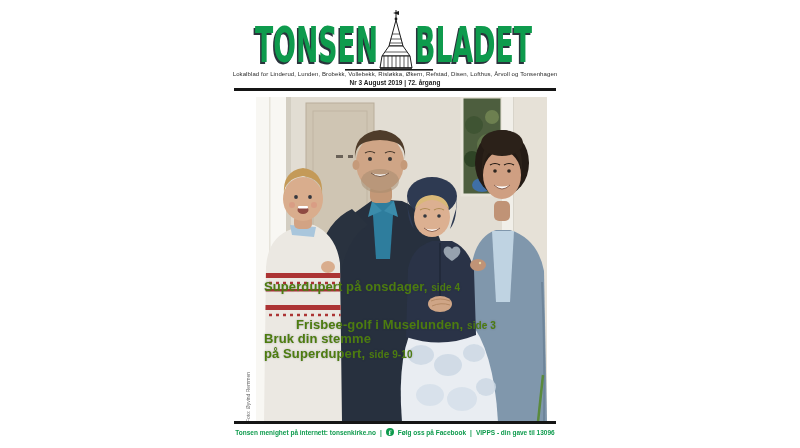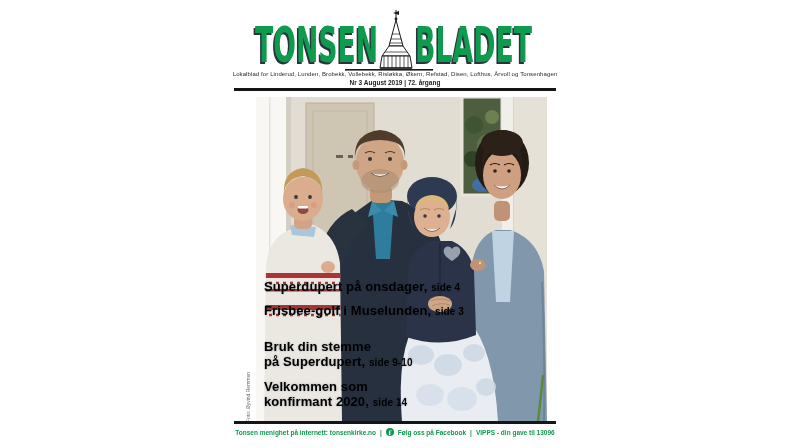--- a/index.html
+++ b/index.html
@@ -16,25 +16,25 @@
            font-size:6.5px;font-weight:bold;color:#222;}
   .rule{position:absolute;left:2px;width:322px;background:#151515;}
   .rule-top{top:80px;height:3px;}
   .rule-bottom{top:413px;height:3px;}
 
   
   .photo{position:absolute;left:24px;top:89px;width:291px;height:325px;overflow:hidden;}
   .photo svg{position:absolute;left:0;top:0;}
 
   
-  .headline{position:absolute;left:8px;color:#000000;font-weight:bold;
+  .headline{position:absolute;left:8px;color:#4d7c0f;font-weight:bold;
             font-size:13px;line-height:15px;letter-spacing:.1px;
             text-shadow:0 0 2px rgba(40,50,70,.35);white-space:nowrap;}
   .headline .ref{font-size:10px;}
-  .h1{top:182px;} .h2{top:206px;} .h3{top:242px;} .h4{top:282px;}
+  .h1{top:182px;} .h2{top:220px;margin-left:32px;} .h3{top:234px;} .h4{top:282px;}
 
   
   .credit{position:absolute;left:13px;top:358px;height:56px;width:8px;
           font-size:5px;color:#6a6a6a;
           writing-mode:vertical-rl;transform:rotate(180deg);text-align:left;}
 
   
   .footer{position:absolute;left:0;top:420px;width:326px;display:flex;
           justify-content:center;align-items:center;gap:4px;
           font-size:6.5px;font-weight:bold;color:#0e9b4d;}
@@ -193,25 +193,20 @@
       </div>
       <div class="headline h2">
         <span>Frisbee-golf i Muselunden,</span>
         <span class="ref">side 3</span>
       </div>
       <div class="headline h3">
         <span>Bruk din stemme</span><br>
         <span>på Superdupert,</span>
         <span class="ref">side 9-10</span>
       </div>
-      <div class="headline h4">
-        <span>Velkommen som</span><br>
-        <span>konfirmant 2020,</span>
-        <span class="ref">side 14</span>
-      </div>
     </div>
 
     <div class="credit">Foto: Øyvind Remmen</div>
 
     <div class="rule rule-bottom"></div>
 
     <div class="footer">
       <span>Tonsen menighet på internett: tonsenkirke.no</span>
       <span class="sep">|</span>
       <span class="fb-icon">f</span>

